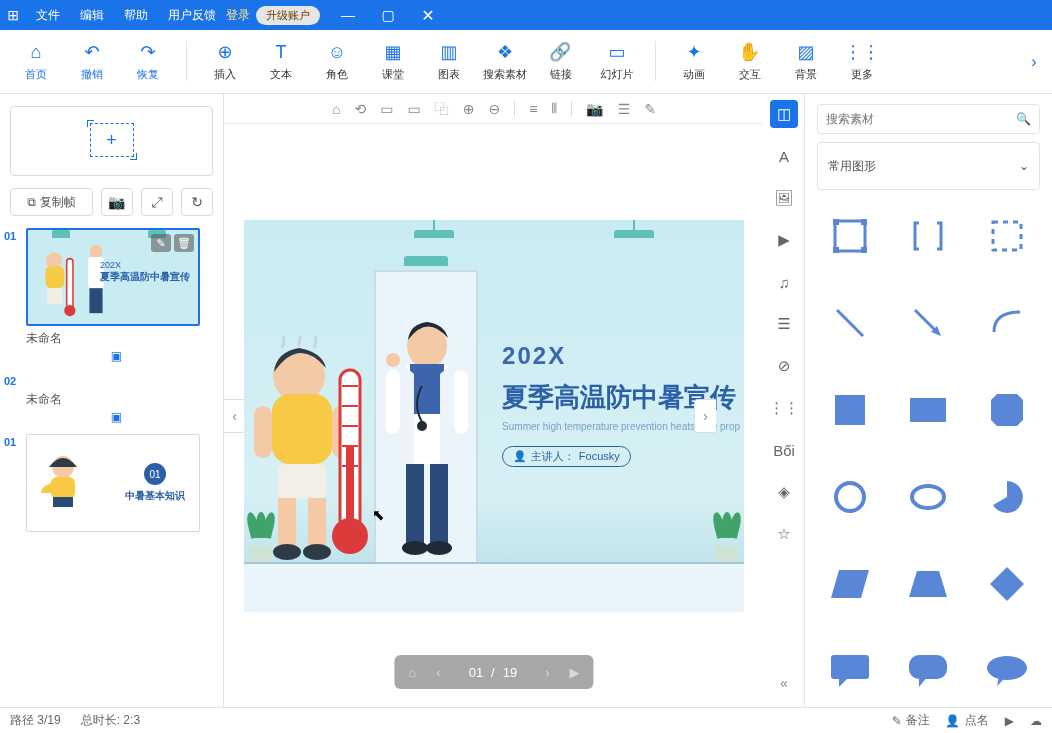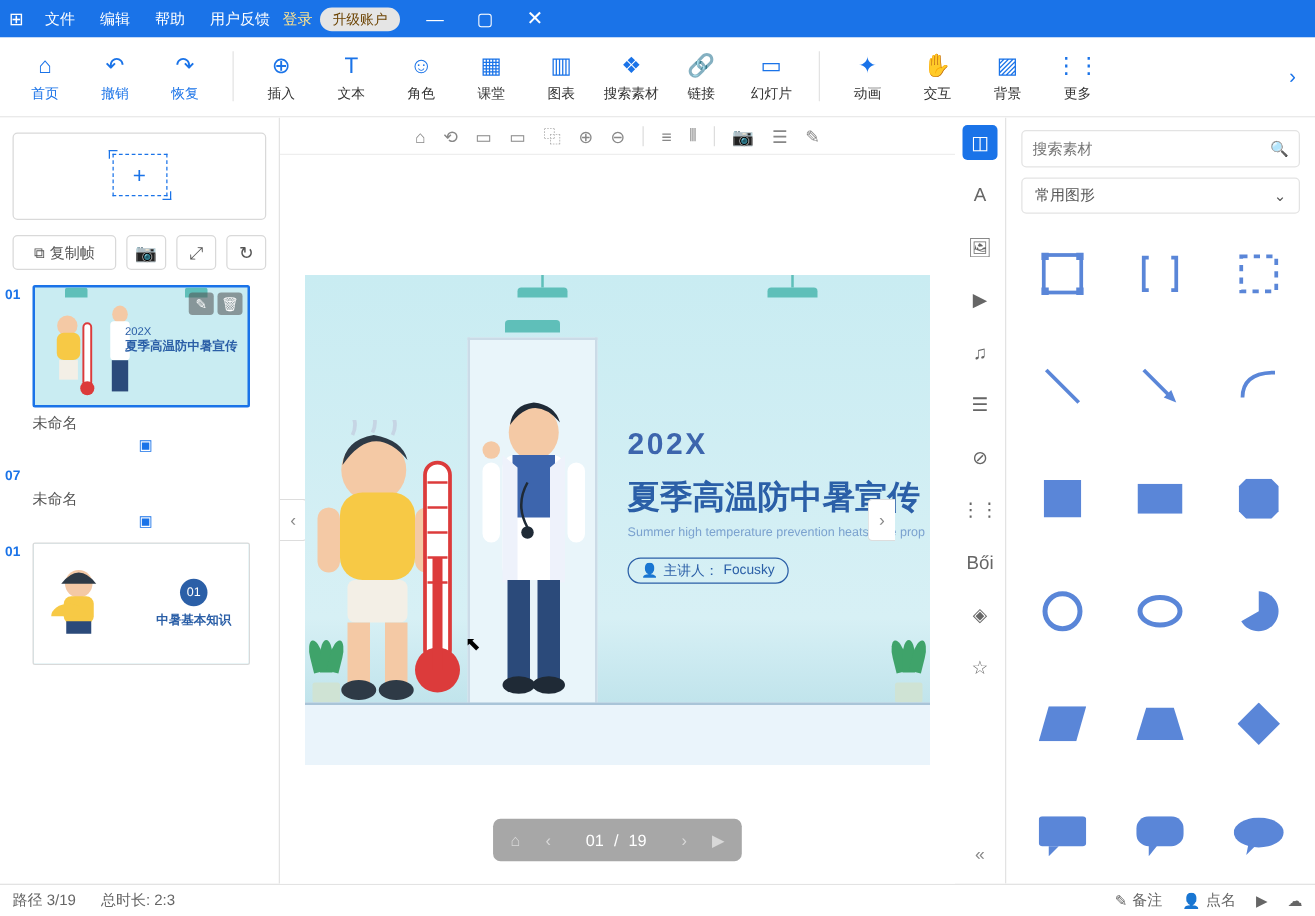--- a/index.html
+++ b/index.html
@@ -88,21 +88,21 @@
 
 .vtoolbar { width: 40px; background: #fff; display: flex; flex-direction: column; align-items: center; gap: 14px; padding: 6px 0; }
 .vtoolbar .vbtn { width: 28px; height: 28px; display: flex; align-items: center; justify-content: center; color: #666; font-size: 15px; border-radius: 4px; cursor: pointer; }
 .vtoolbar .vbtn.active { background: #1a73e8; color: #fff; }
 .vtoolbar .collapse { margin-top: auto; margin-bottom: 10px; color: #888; font-size: 14px; }
 
 
 .rightpane { width: 248px; border-left: 1px solid #e3e3e3; display: flex; flex-direction: column; }
 .search { margin: 10px 12px 8px; height: 30px; border: 1px solid #e3e3e3; border-radius: 4px; display: flex; align-items: center; padding: 0 8px; color: #bbb; font-size: 12px; }
 .search input { flex: 1; border: none; outline: none; font-size: 12px; background: transparent; }
-.catsel { margin: 0 12px 10px; height: 29px; border: 1px solid #e3e3e3; border-radius: 4px; display: flex; align-items: center; justify-content: space-between; padding: 0 10px; font-size: 12px; color: #555; cursor: pointer; }
+.catsel { margin: 0 12px 10px; height: 48px; border: 1px solid #e3e3e3; border-radius: 4px; display: flex; align-items: center; justify-content: space-between; padding: 0 10px; font-size: 12px; color: #555; cursor: pointer; }
 .shapes { flex: 1; overflow-y: auto; padding: 10px 14px; display: grid; grid-template-columns: repeat(3, 1fr); gap: 34px 16px; justify-items: center; align-items: center; }
 .shape { width: 42px; height: 42px; display: flex; align-items: center; justify-content: center; cursor: pointer; }
 .shape svg { display: block; }
 
 
 .status { height: 26px; background: #fff; border-top: 1px solid #e3e3e3; display: flex; align-items: center; font-size: 12px; color: #666; padding: 0 10px; }
 .status .gap { flex: 1; }
 .status .sbtn { display: flex; align-items: center; gap: 4px; margin-left: 16px; cursor: pointer; }
 </style>
 </head>
@@ -235,21 +235,21 @@
                 <span>✎</span>
                 <span>🗑</span>
               </div>
             </div>
           </div>
           <div class="name">未命名</div>
           <div class="trans">▣</div>
         </div>
         <div class="slide">
           <div class="row">
-            <div class="num">07</div>
+            <div class="num">02</div>
           </div>
           <div class="name">未命名</div>
           <div class="trans">▣</div>
         </div>
         <div class="slide">
           <div class="row">
             <div class="num">01</div>
             <div class="thumb">
               <div style="position:absolute;inset:0;background:#fff"></div>
       <svg style="position:absolute;left:8px;top:18px" width="56" height="56" viewBox="0 0 56 56">

